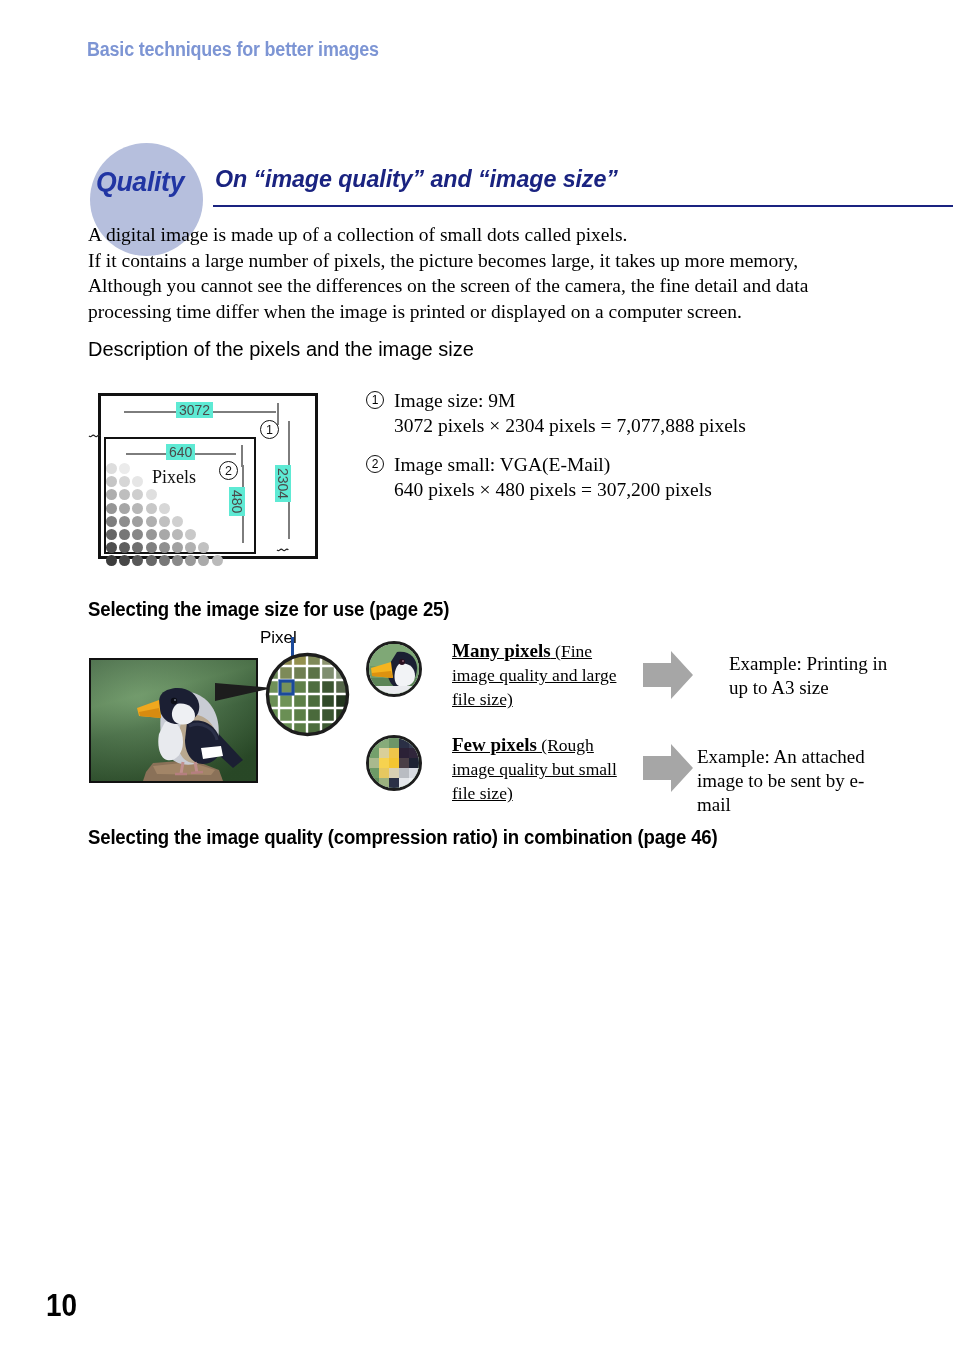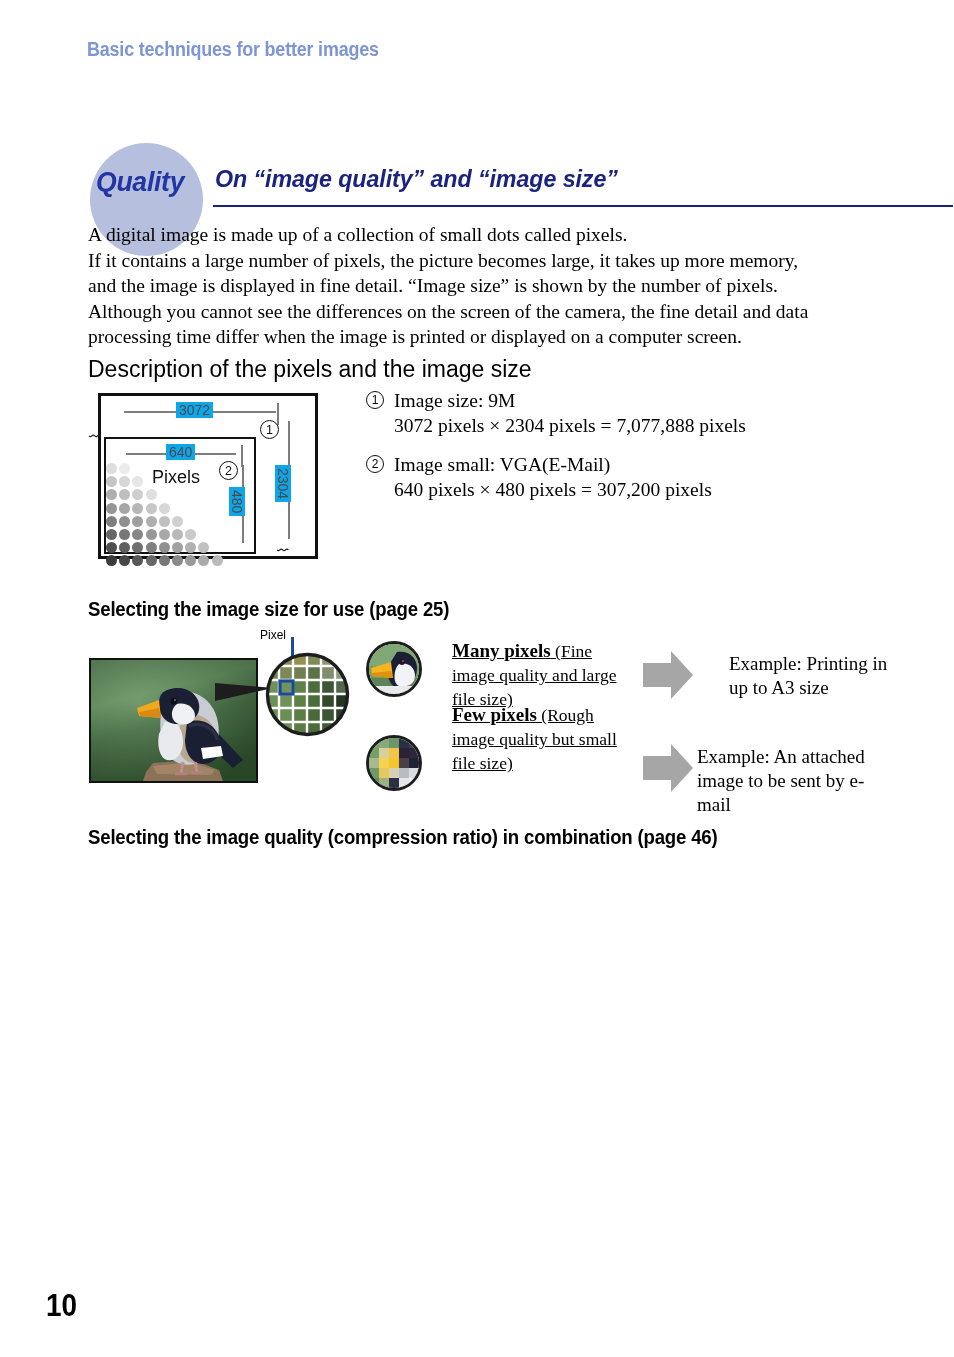--- a/index.html
+++ b/index.html
@@ -88,23 +88,23 @@
     position: absolute;
     left: 88px;
     top: 222px;
     width: 790px;
     font-size: 19.5px;
     line-height: 25.5px;
   }
   .caption-line {
     position: absolute;
     left: 88px;
-    top: 356px;
+    top: 338px;
     font-family: "Liberation Sans", "DejaVu Sans", sans-serif;
-    font-size: 23px;
+    font-size: 20px;
   }
 
   
   .diagram {
     position: absolute;
     left: 92px;
     top: 391px;
     width: 228px;
     height: 172px;
   }
@@ -131,21 +131,21 @@
   .dg-dim-h3072 { left: 32px; top: 20px; width: 152px; height: 1.5px; }
   .dg-dim-h640  { left: 34px; top: 62px; width: 110px; height: 1.5px; }
   .dg-dim-v2304 { left: 196px; top: 30px; width: 1.5px; height: 118px; }
   .dg-dim-v480  { left: 150px; top: 74px; width: 1.5px; height: 78px; }
 
   .dg-label {
     position: absolute;
     font-family: "Liberation Sans", "DejaVu Sans", sans-serif;
     font-size: 14px;
     color: #4a4a4a;
-    background: #0ea5e9;
+    background: #5eead4;
     padding: 0 3px;
   }
   .dg-l-3072 { left: 84px; top: 11px; }
   .dg-l-640  { left: 74px; top: 53px; }
   .dg-l-2304 {
     left: 183px; top: 74px;
     writing-mode: vertical-rl;
     padding: 3px 0;
   }
   .dg-l-480 {
@@ -170,21 +170,21 @@
   .dg-c1 { left: 168px; top: 29px; }
   .dg-c2 { left: 127px; top: 70px; }
 
   .dg-leader { position: absolute; background: #7d7d7d; }
   .lead-1 { left: 185px; top: 12px; width: 1.5px; height: 22px; }
   .lead-2 { left: 149px; top: 54px; width: 1.5px; height: 22px; }
 
   .dg-pixels-label {
     position: absolute;
     left: 60px; top: 76px;
-    font-family: Liberation Sans, sans-serif;
+    font-family: Liberation Serif, serif;
     font-size: 18px;
     color: #111;
   }
   .dotgrid { position: absolute; left: 14px; top: 72px; }
   .dotgrid i {
     position: absolute;
     width: 11px; height: 11px;
     border-radius: 50%;
     display: block;
   }
@@ -232,21 +232,21 @@
     white-space: nowrap;
   }
   .sub-head-1 { left: 88px; top: 598px; }
   .sub-head-2 { left: 88px; top: 826px; }
 
   
   .pixel-word {
     position: absolute;
     left: 260px; top: 628px;
     font-family: "Liberation Sans", "DejaVu Sans", sans-serif;
-    font-size: 12px;
+    font-size: 17px;
   }
 
   .bird-photo {
     position: absolute;
     left: 89px; top: 658px;
     width: 169px; height: 125px;
     border: 2px solid #111;
     box-sizing: border-box;
     overflow: hidden;
   }
@@ -284,21 +284,21 @@
   .chip-few  { left: 366px; top: 735px; }
 
   .blurb {
     position: absolute;
     width: 175px;
     font-size: 19px;
     line-height: 24px;
     text-decoration: underline;
   }
   .blurb-many { left: 452px; top: 639px; }
-  .blurb-few  { left: 452px; top: 703px; }
+  .blurb-few  { left: 452px; top: 733px; }
   .blurb b { font-weight: bold; }
   .blurb .paren { font-size: 17.5px; }
 
   .fat-arrow {
     position: absolute;
     width: 54px; height: 52px;
   }
   .arrow-1 { left: 641px; top: 649px; }
   .arrow-2 { left: 641px; top: 742px; }
 
@@ -340,21 +340,20 @@
 <div class="title-block">
   <div class="title-circle"></div>
   <div class="title-badge">Quality</div>
   <div class="title-main">On “image quality” and “image size”</div>
   <div class="title-rule"></div>
 </div>
 
 <div class="intro">
   <div>A digital image is made up of a collection of small dots called pixels.</div>
   <div>If it contains a large number of pixels, the picture becomes large, it takes up more memory,</div>
-  <div>and the image is displayed in fine detail. “Image size” is shown by the number of pixels.</div>
   <div>Although you cannot see the differences on the screen of the camera, the fine detail and data</div>
   <div>processing time differ when the image is printed or displayed on a computer screen.</div>
 </div>
 
 <div class="caption-line">Description of the pixels and the image size</div>
 
 <div class="diagram">
   <div class="dg-outer"></div>
   <div class="dg-inner"></div>
 

